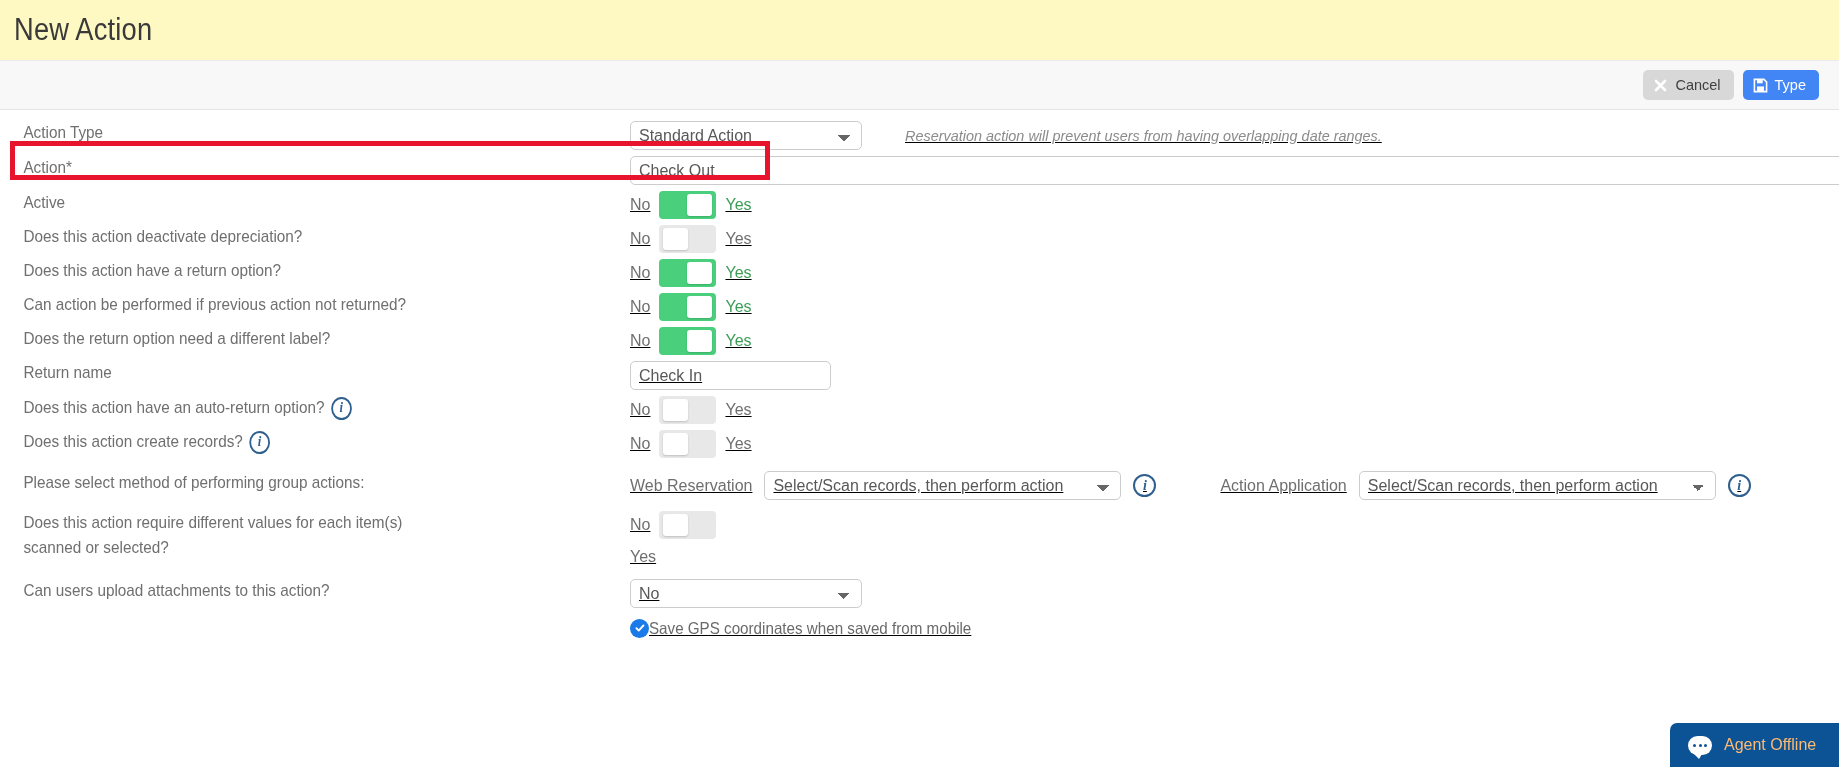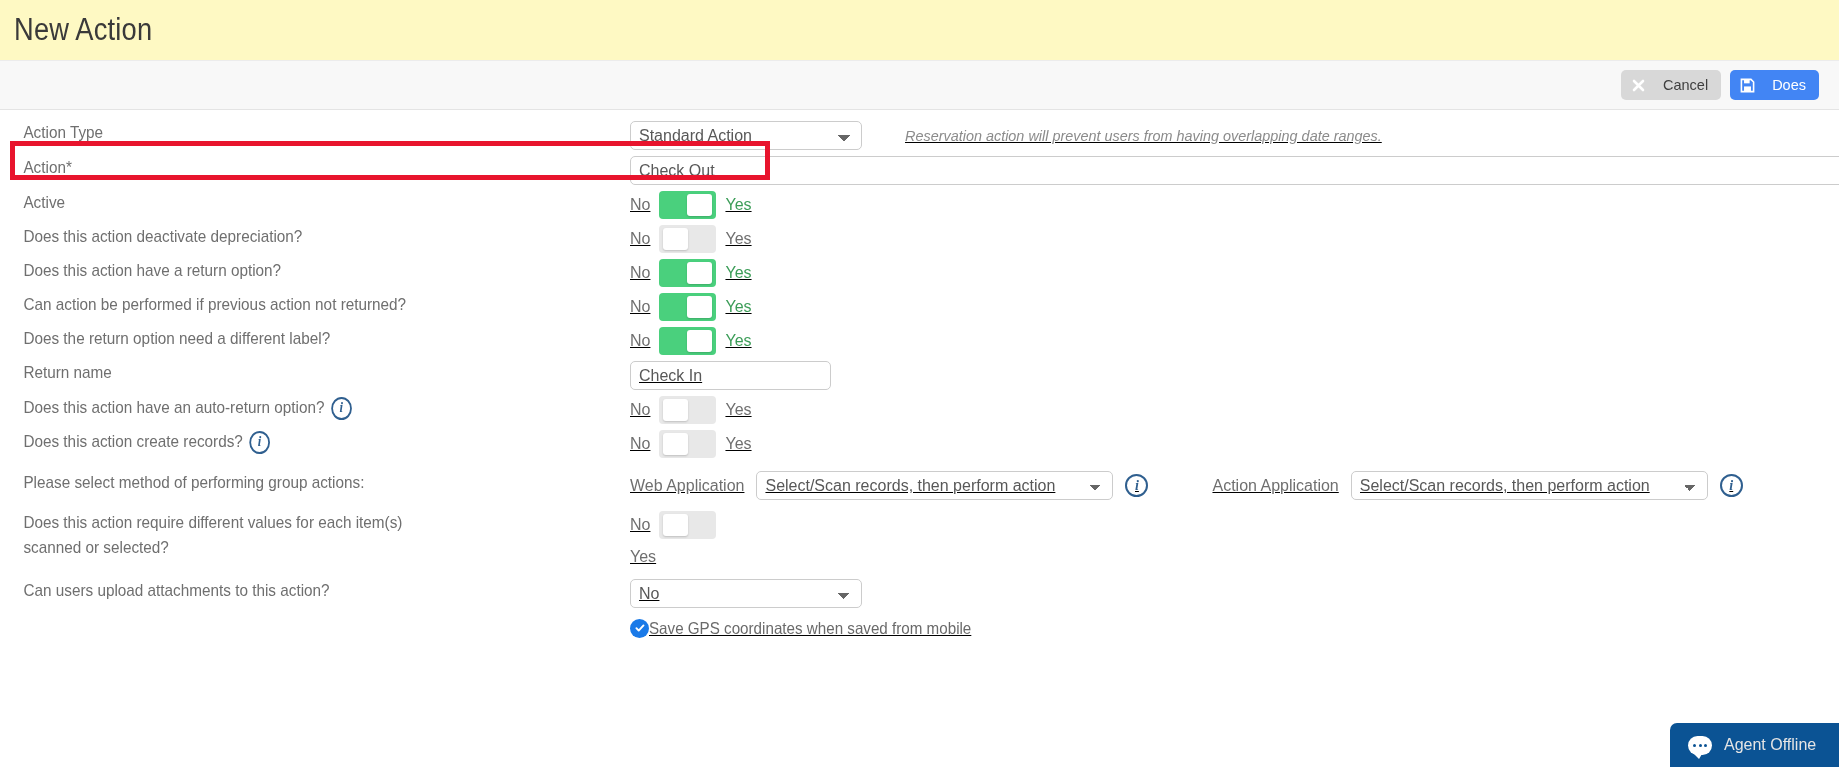--- a/index.html
+++ b/index.html
@@ -40,21 +40,21 @@
     justify-content: flex-end;
     padding-right: 20px;
     gap: 9px;
   }
   .btn {
     height: 30px;
     border: none;
     border-radius: 5px;
     display: inline-flex;
     align-items: center;
-    gap: 17px;
+    gap: 7px;
     padding: 0 13px 0 10px;
     font-size: 14.5px;
     font-family: "Liberation Sans", sans-serif;
     cursor: pointer;
     line-height: 1;
   }
   .btn-cancel { background: #d8d8d8; color: #3f3f3f; }
   .btn-save   { background: #4285f4; color: #ffffff; }
   .btn svg { display: block; }
 
@@ -204,21 +204,21 @@
     right: 0;
     bottom: 0;
     width: 169px;
     height: 44px;
     background: #0b5394;
     border-radius: 7px 0 0 0;
     display: flex;
     align-items: center;
     gap: 12px;
     padding-left: 18px;
-    color: #e5e5e5;
+    color: #fdba74;
     font-size: 16px;
     cursor: pointer;
     z-index: 20;
   }
   .chat-bubble {
     width: 24px; height: 19px;
     background: #ffffff;
     border-radius: 10px;
     position: relative;
     display: flex;
@@ -253,21 +253,21 @@
     <span>Cancel</span>
   </button>
   <button class="btn btn-save">
     <span>
       <svg width="15" height="15" viewBox="0 0 16 16" aria-hidden="true">
         <path d="M1.5 1.5 h10.2 L14.5 4.3 V14.5 H1.5 Z" fill="none" stroke="#ffffff" stroke-width="1.7"></path>
         <rect x="4.3" y="1.5" width="6" height="4.2" fill="#ffffff"></rect>
         <rect x="4.3" y="9" width="7.4" height="5.5" fill="#ffffff"></rect>
       </svg>
     </span>
-    <span>Does</span>
+    <span>Type</span>
   </button>
 </div>
 
 <div class="form">
 
   <div class="highlight-box" style="left:10px; top:31px; width:760px; height:39px;"></div>
 
   <div class="row">
     <div class="label">Action Type</div>
     <div class="ctrl">
@@ -385,21 +385,21 @@
             <span class="knob"></span>
           </span>
         <span class="tlabel">Yes</span>
       </div>
     </div>
   </div>
 
   <div class="row" style="padding-top:10px;">
     <div class="label">Please select method of performing group actions:</div>
     <div class="ctrl" style="gap:12px;">
-      <span class="tlabel">Web Application</span>
+      <span class="tlabel">Web Reservation</span>
       <select class="select wide">
         <option>Select/Scan records, then perform action</option>
       </select>
       <span class="info-icon">i</span>
       <span class="tlabel" style="margin-left:52px;">Action Application</span>
       <select class="select wide">
         <option>Select/Scan records, then perform action</option>
       </select>
       <span class="info-icon">i</span>
     </div>

